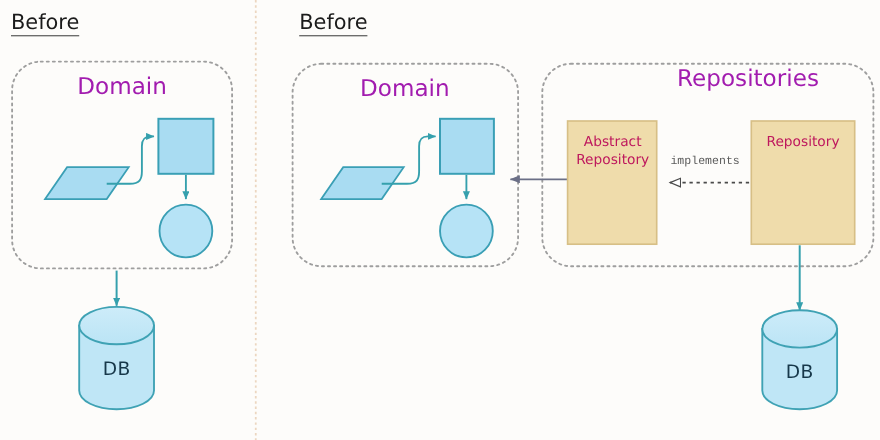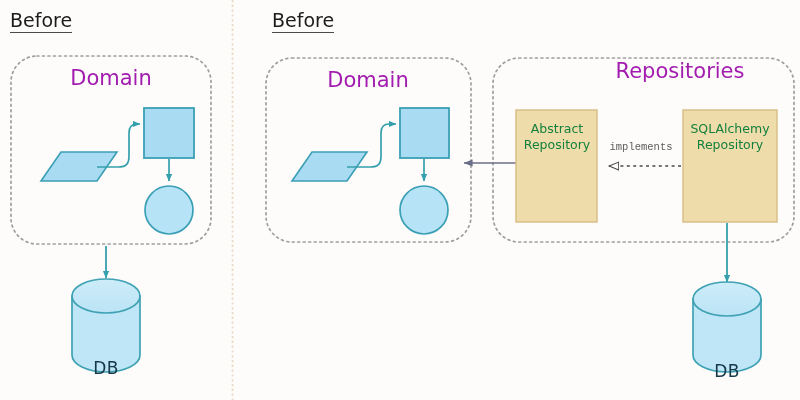--- a/index.html
+++ b/index.html
@@ -23,29 +23,28 @@
     color:#1b1b1b;
     border-bottom:1.6px solid #4a4a4a;
     padding-bottom:1px;
   }
   .container-title{
     font-size:21px;
     color:#a21caf;
   }
   .box-label{
     font-size:12.5px;
-    color:#15803d;
+    color:#be185d;
     text-align:center;
     line-height:1.25;
   }
   .db-label{
     font-size:17px;
     color:#17384a;
     letter-spacing:.3px;
-    margin-top:32px;
   }
   .edge-label{
     font-size:10.5px;
     color:#5c5c5c;
     font-family:Liberation Mono, monospace;
   }
   .ctr{transform:translateX(-50%);}
 </style>
 </head>
 <body>
@@ -133,19 +132,18 @@
   <div class="lbl db-label ctr" style="left:106px;top:327px;">DB</div>
 
   <div class="lbl db-label ctr" style="left:727px;top:330px;">DB</div>
 
   <div class="lbl box-label ctr" style="left:557px;top:121px;width:80px;">
     <div>Abstract</div>
     <div>Repository</div>
   </div>
 
   <div class="lbl box-label ctr" style="left:730px;top:121px;width:94px;">
-    <div>SQLAlchemy</div>
     <div>Repository</div>
   </div>
 
   <div class="lbl edge-label ctr" style="left:641px;top:142px;">implements</div>
 
 </div>
 
 </body></html>

